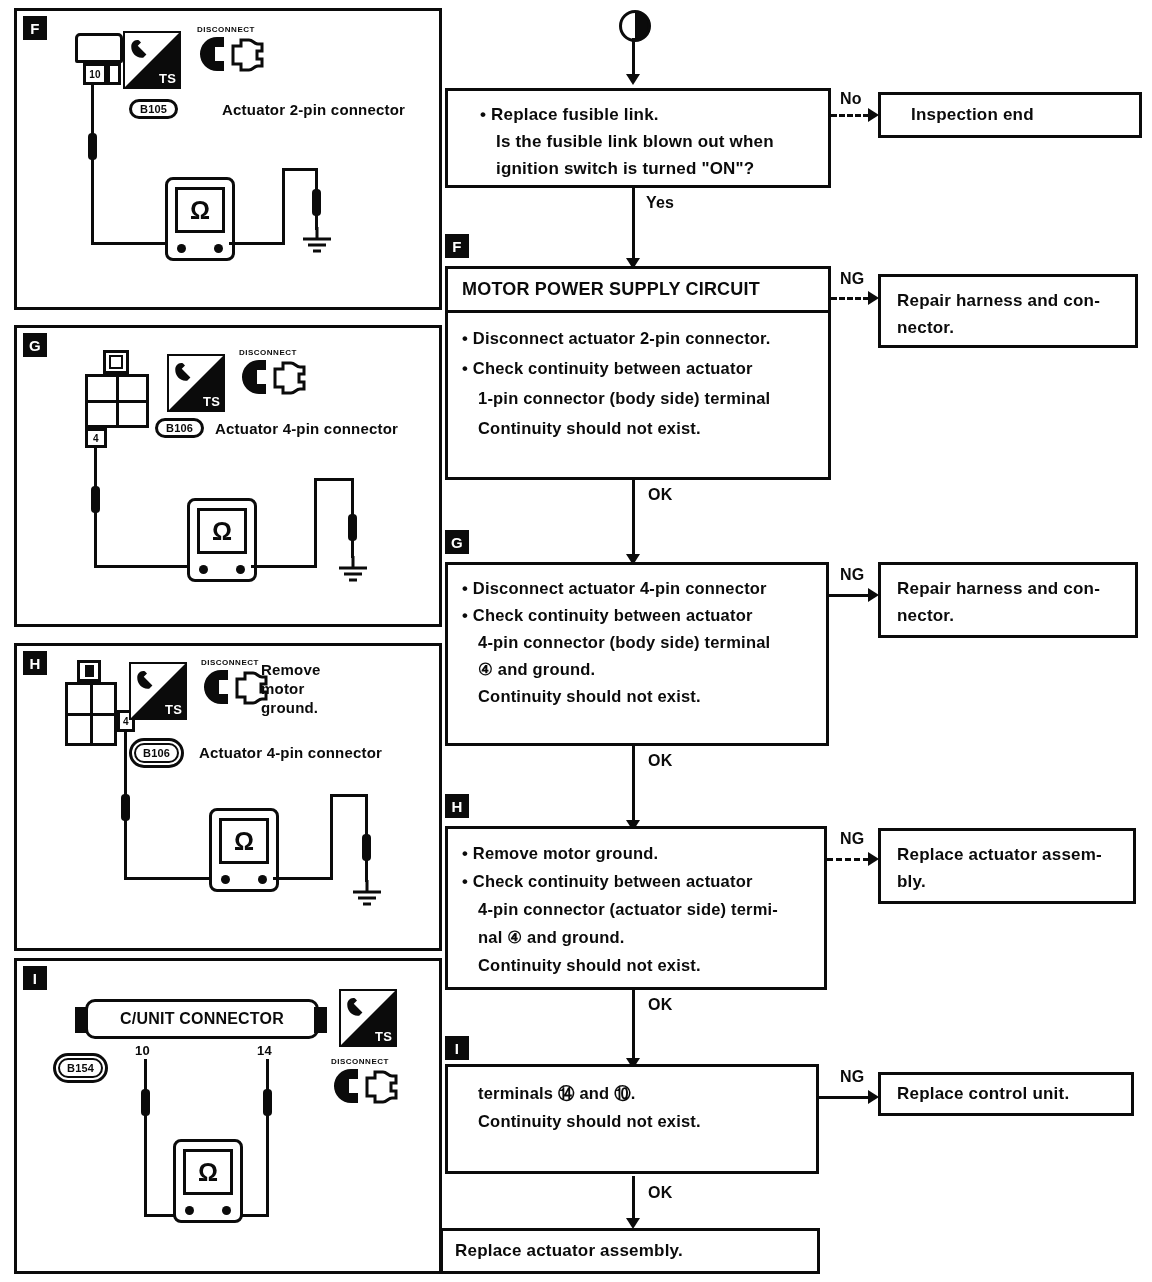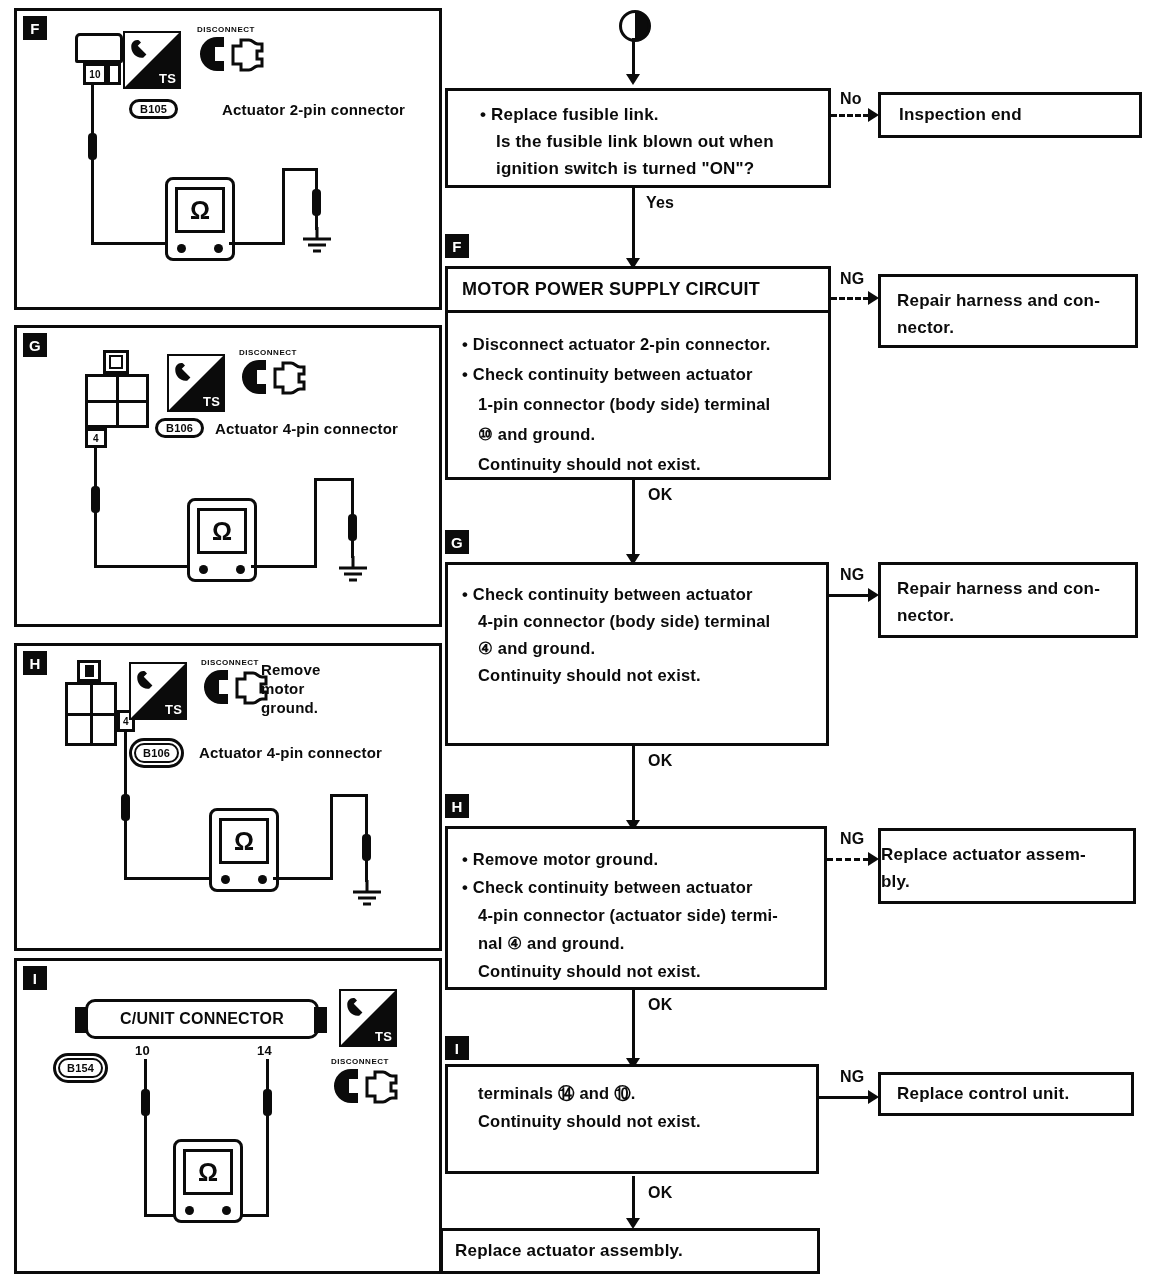--- a/index.html
+++ b/index.html
@@ -47,21 +47,21 @@
           justify-content:center;font-size:10px;background:#fff;box-sizing:border-box;}
   .grid4{position:absolute;border:3px solid #0b0b0b;box-sizing:border-box;background:
      linear-gradient(#0b0b0b,#0b0b0b) center/100% 3px no-repeat,
      linear-gradient(#0b0b0b,#0b0b0b) center/3px 100% no-repeat;}
   .banner{position:absolute;height:40px;border:3px solid #0b0b0b;border-radius:10px;background:#fff;
           display:flex;align-items:center;justify-content:center;font-size:16px;box-sizing:border-box;}
   .btab{position:absolute;width:13px;height:26px;background:#0b0b0b;}
   .note{position:absolute;font-size:15px;line-height:19px;}
   .fillrect{position:absolute;background:#0b0b0b;}
   .sq{position:absolute;border:2px solid #0b0b0b;background:#fff;}
-  .body-lines{padding:16px 14px;font-size:16.5px;line-height:30px;}
+  .body-lines{padding:10px 14px;font-size:16.5px;line-height:30px;}
 </style>
 </head>
 <body>
 
 <div class="panel" style="left:14px;top:8px;width:422px;height:296px;">
   <div class="tag" style="left:6px;top:5px;">F</div>
 
   <div class="pinbox" style="left:58px;top:22px;width:48px;height:30px;border-radius:5px 5px 2px 2px;"></div>
   <div class="pinbox" style="left:66px;top:52px;width:24px;height:22px;">10</div>
   <div class="pinbox" style="left:90px;top:52px;width:14px;height:22px;"></div>
@@ -244,54 +244,54 @@
 <div class="fbox" style="left:445px;top:88px;width:386px;height:100px;">
   <div class="body-lines" style="padding:10px 32px;font-size:17px;line-height:27px;">
     <div class="line">• Replace fusible link.</div>
     <div class="line ind">Is the fusible link blown out when</div>
     <div class="line ind">ignition switch is turned "ON"?</div>
   </div>
 </div>
 <div class="lbl" style="left:840px;top:90px;">No</div>
 <div class="hd" style="left:831px;top:114px;width:38px;"></div>
 <div class="ah-r" style="left:868px;top:108px;"></div>
-<div class="fbox" style="left:878px;top:92px;width:264px;height:46px;display:flex;align-items:center;padding-left:18px;font-size:17px;">Inspection end</div>
+<div class="fbox" style="left:878px;top:92px;width:264px;height:46px;display:flex;align-items:center;padding-left:30px;font-size:17px;">Inspection end</div>
 
 <div class="lbl" style="left:646px;top:194px;">Yes</div>
 <div class="vl" style="left:632px;top:188px;height:78px;"></div>
 <div class="ah-d" style="left:626px;top:258px;"></div>
 
 <div class="tag" style="left:445px;top:234px;">F</div>
 <div class="fbox" style="left:445px;top:266px;width:386px;height:214px;">
   <div style="padding:10px 14px;font-size:18px;border-bottom:3px solid #0b0b0b;" class="line">MOTOR POWER SUPPLY CIRCUIT</div>
   <div class="body-lines">
     <div class="line">• Disconnect actuator 2-pin connector.</div>
     <div class="line">• Check continuity between actuator</div>
     <div class="line ind">1-pin connector (body side) terminal</div>
-    <div class="line ind">⑩ and ground.</div>
     <div class="line ind">Continuity should not exist.</div>
   </div>
 </div>
 <div class="lbl" style="left:840px;top:270px;">NG</div>
 <div class="hd" style="left:831px;top:297px;width:38px;"></div>
 <div class="ah-r" style="left:868px;top:291px;"></div>
 <div class="fbox" style="left:878px;top:274px;width:260px;height:74px;">
   <div style="padding:10px 16px;font-size:17px;line-height:27px;">
     <div class="line">Repair harness and con-</div>
     <div class="line">nector.</div>
   </div>
 </div>
 
 <div class="lbl" style="left:648px;top:486px;">OK</div>
 <div class="vl" style="left:632px;top:480px;height:82px;"></div>
 <div class="ah-d" style="left:626px;top:554px;"></div>
 
 <div class="tag" style="left:445px;top:530px;">G</div>
 <div class="fbox" style="left:445px;top:562px;width:384px;height:184px;">
   <div class="body-lines" style="line-height:27px;">
+    <div class="line">• Disconnect actuator 4-pin connector</div>
     <div class="line">• Check continuity between actuator</div>
     <div class="line ind">4-pin connector (body side) terminal</div>
     <div class="line ind">④ and ground.</div>
     <div class="line ind">Continuity should not exist.</div>
   </div>
 </div>
 <div class="lbl" style="left:840px;top:566px;">NG</div>
 <div class="hl" style="left:829px;top:594px;width:42px;"></div>
 <div class="ah-r" style="left:868px;top:588px;"></div>
 <div class="fbox" style="left:878px;top:562px;width:260px;height:76px;">
@@ -312,21 +312,21 @@
     <div class="line">• Check continuity between actuator</div>
     <div class="line ind">4-pin connector (actuator side) termi-</div>
     <div class="line ind">nal ④ and ground.</div>
     <div class="line ind">Continuity should not exist.</div>
   </div>
 </div>
 <div class="lbl" style="left:840px;top:830px;">NG</div>
 <div class="hd" style="left:827px;top:858px;width:42px;"></div>
 <div class="ah-r" style="left:868px;top:852px;"></div>
 <div class="fbox" style="left:878px;top:828px;width:258px;height:76px;">
-  <div style="padding:10px 0;font-size:17px;line-height:27px;">
+  <div style="padding:10px 16px;font-size:17px;line-height:27px;">
     <div class="line">Replace actuator assem-</div>
     <div class="line">bly.</div>
   </div>
 </div>
 
 <div class="lbl" style="left:648px;top:996px;">OK</div>
 <div class="vl" style="left:632px;top:990px;height:76px;"></div>
 <div class="ah-d" style="left:626px;top:1058px;"></div>
 
 <div class="tag" style="left:445px;top:1036px;">I</div>

